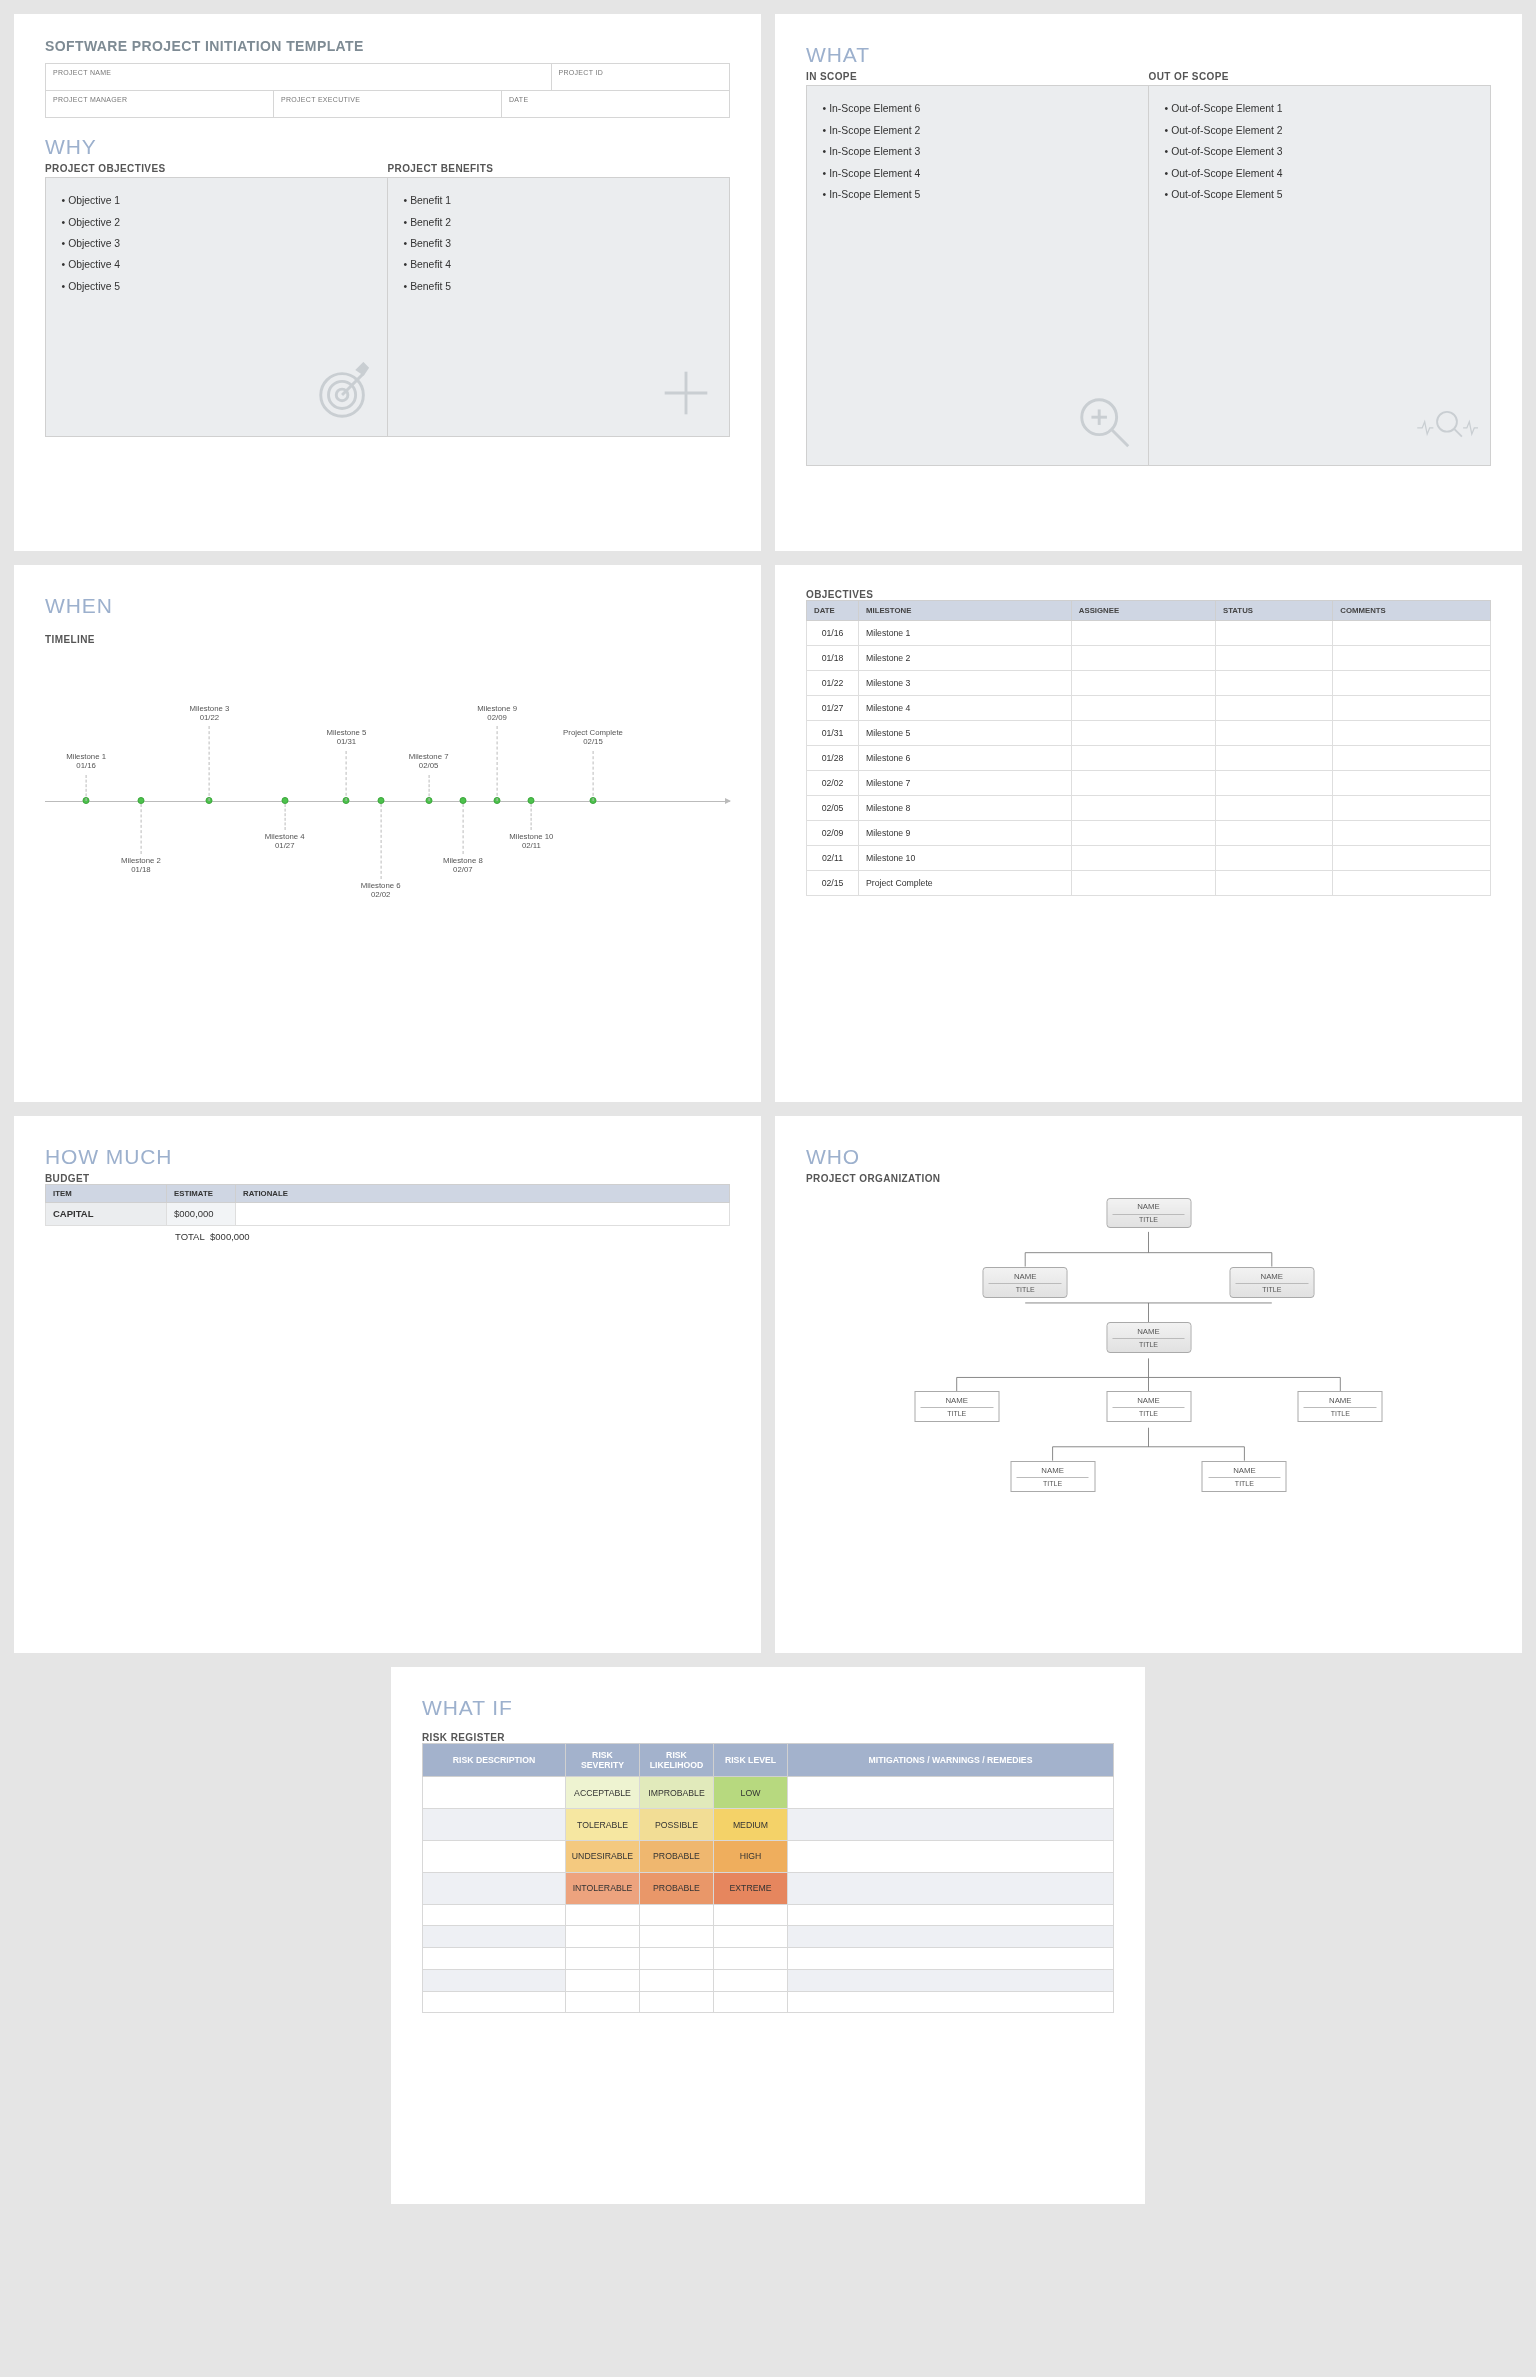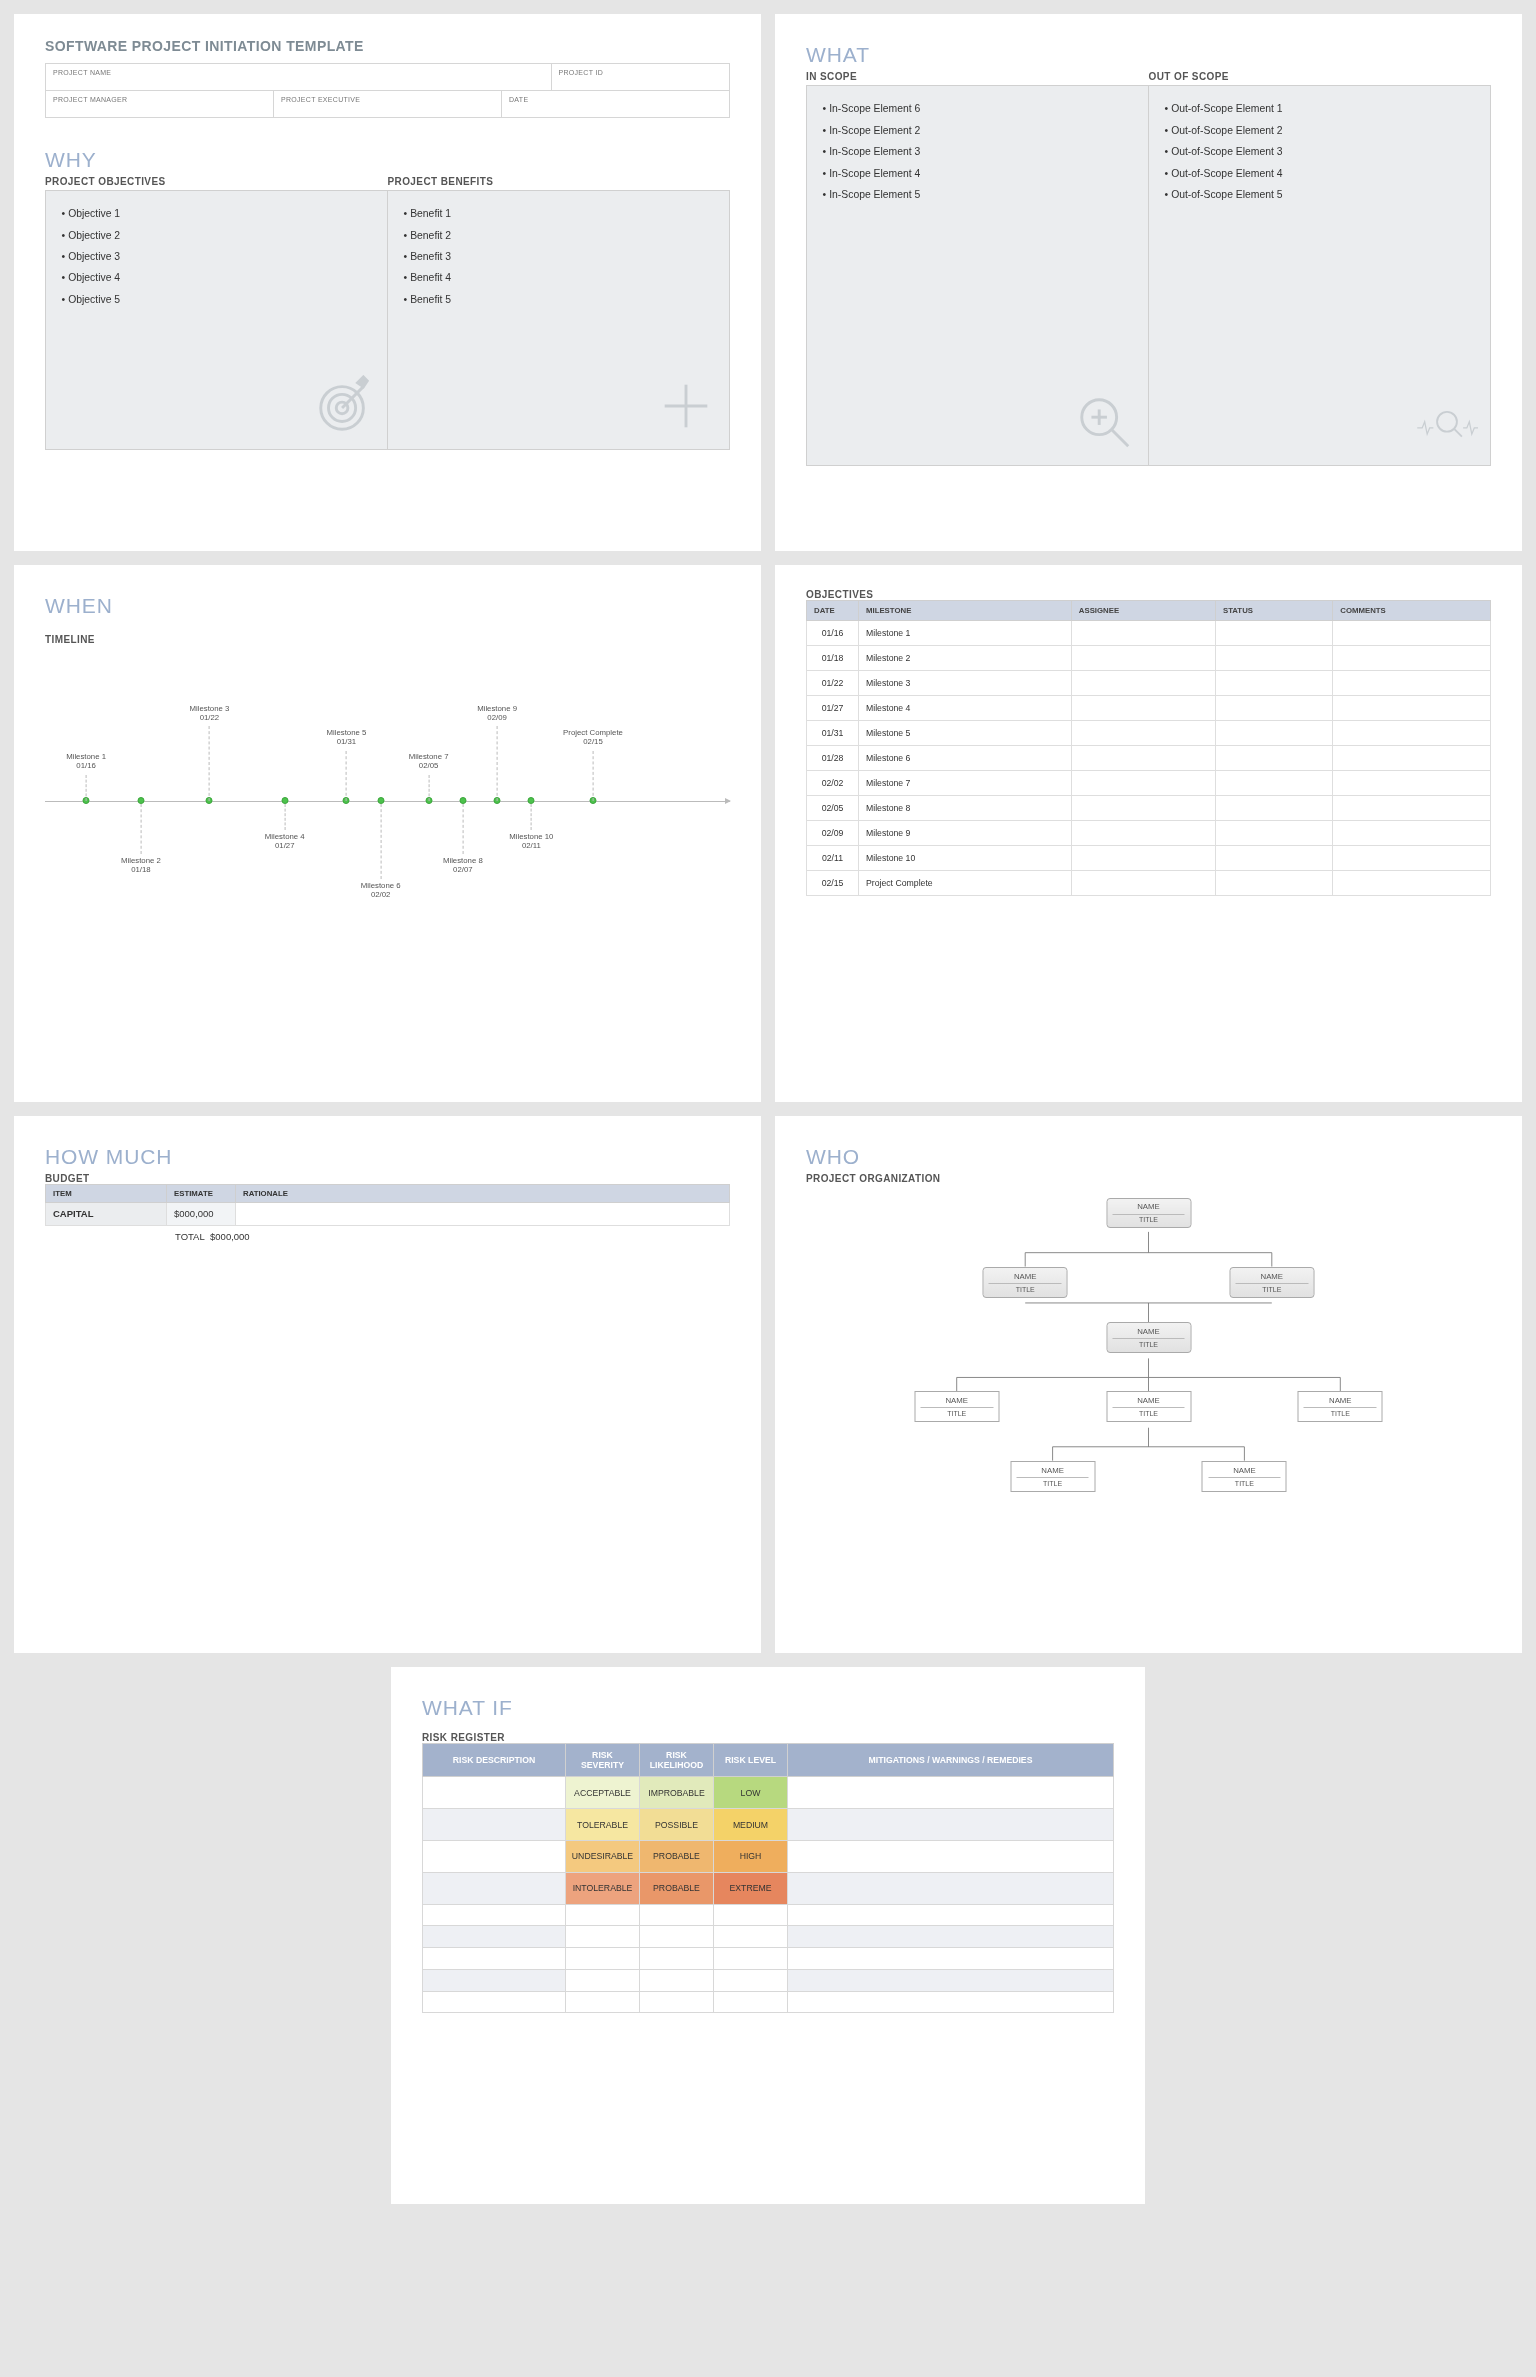--- a/index.html
+++ b/index.html
@@ -80,21 +80,21 @@
       <div class="hdr-cell">
           <div class="lab">PROJECT MANAGER</div>
         </div>
       <div class="hdr-cell">
           <div class="lab">PROJECT EXECUTIVE</div>
         </div>
       <div class="hdr-cell">
           <div class="lab">DATE</div>
         </div>
     </div>
-    <h2 class="section" style="margin-top:30px">WHY</h2>
+    <h2 class="section" style="margin-top:17px">WHY</h2>
     <div class="twocol">
       <div style="flex:1">
           <div class="sublabel">PROJECT OBJECTIVES</div>
         </div>
       <div style="flex:1">
           <div class="sublabel">PROJECT BENEFITS</div>
         </div>
     </div>
     <div class="twocol" style="margin-top:3.5px">
       <div class="graybox">

